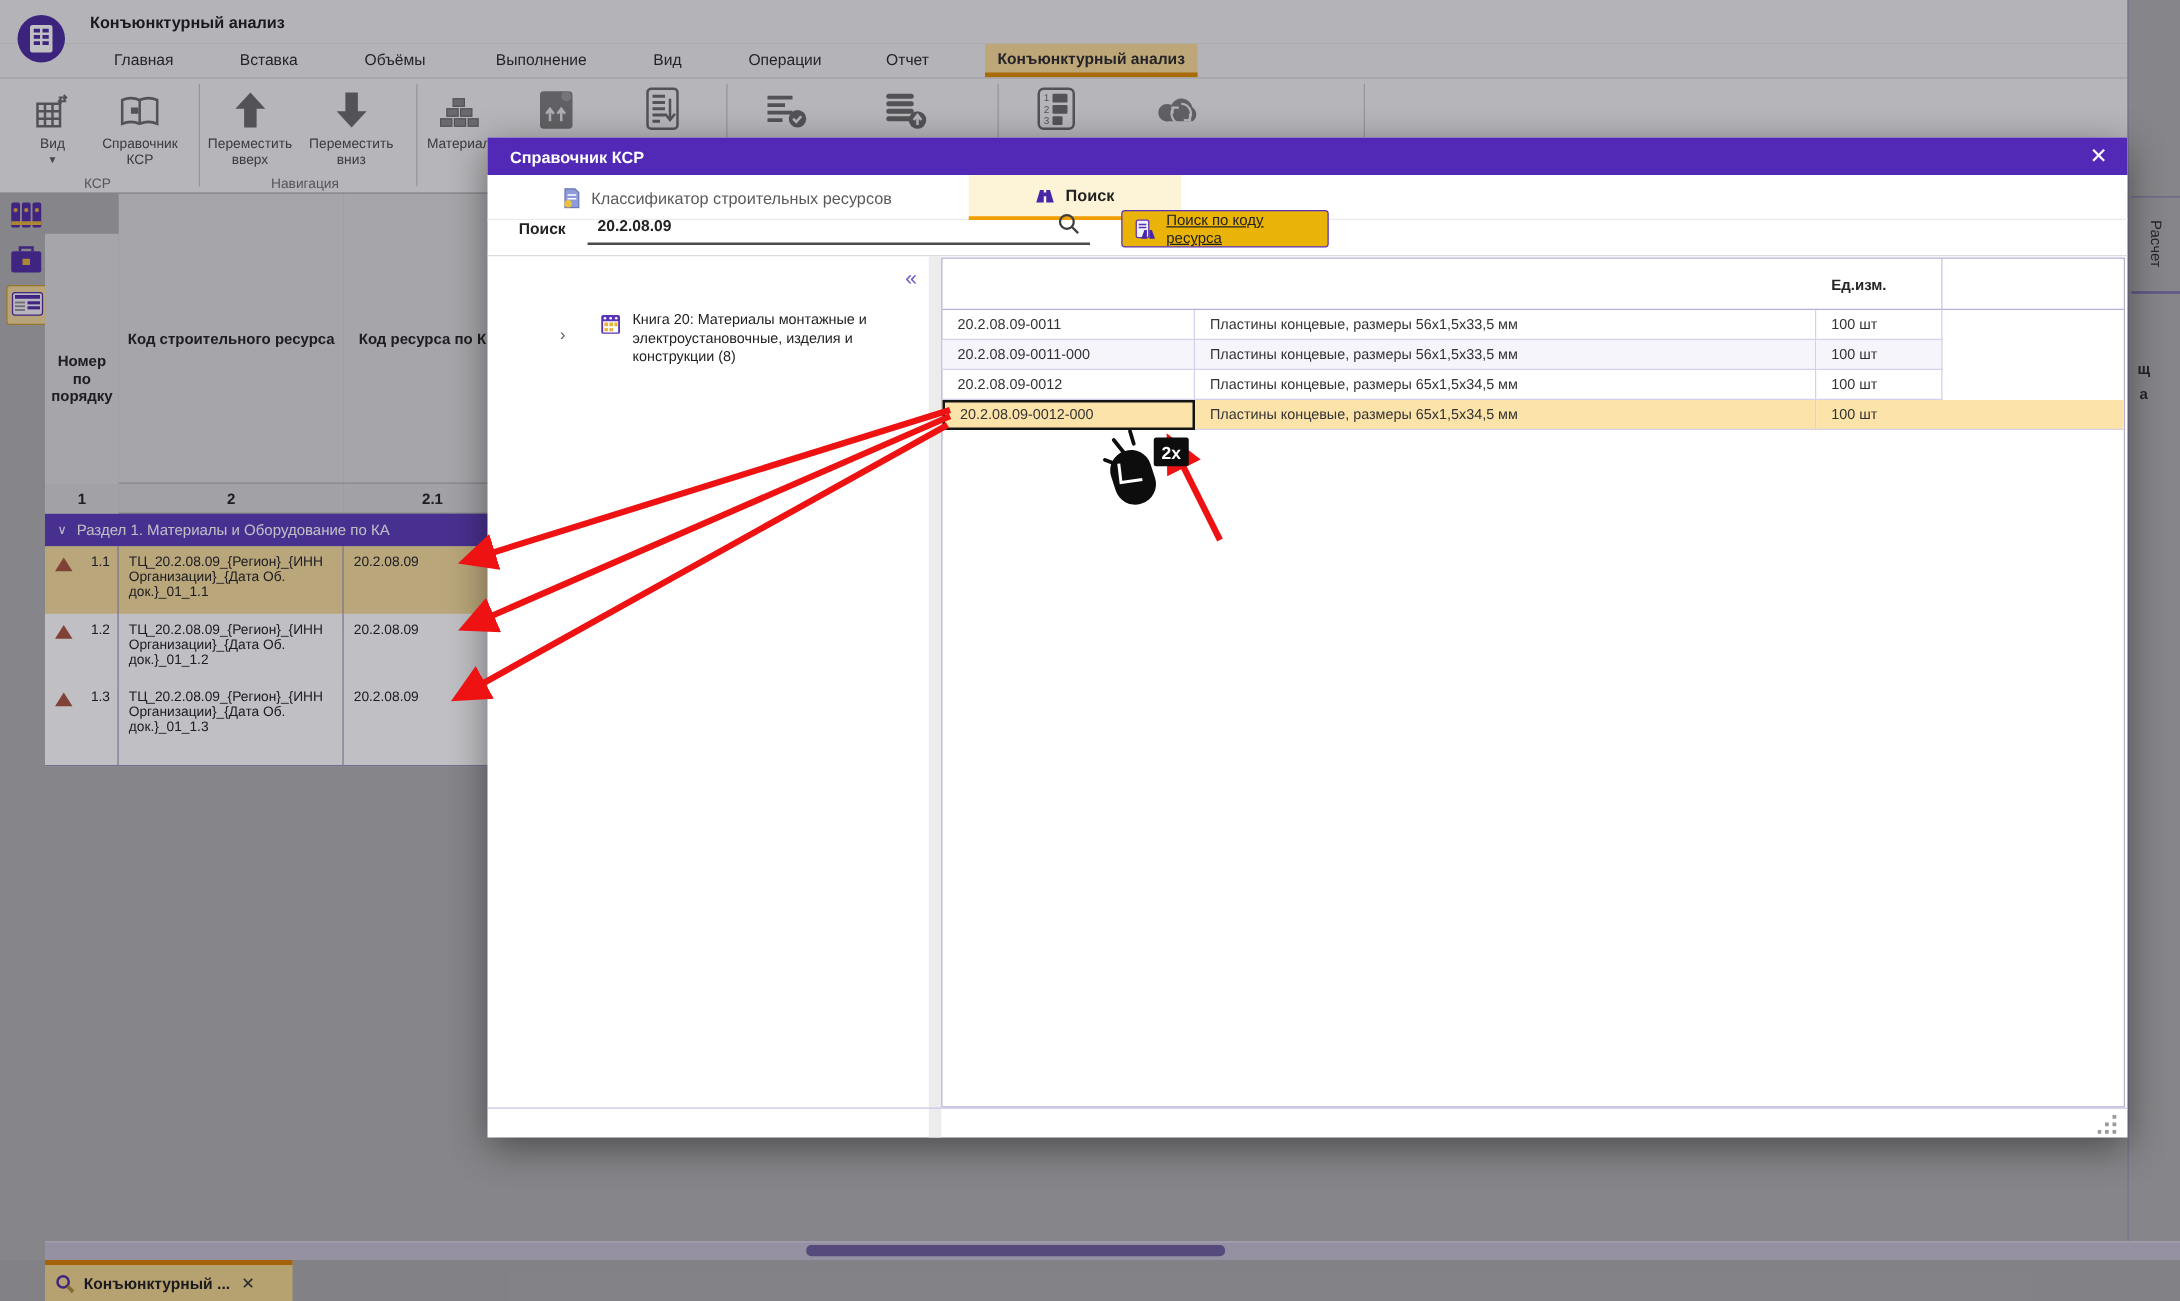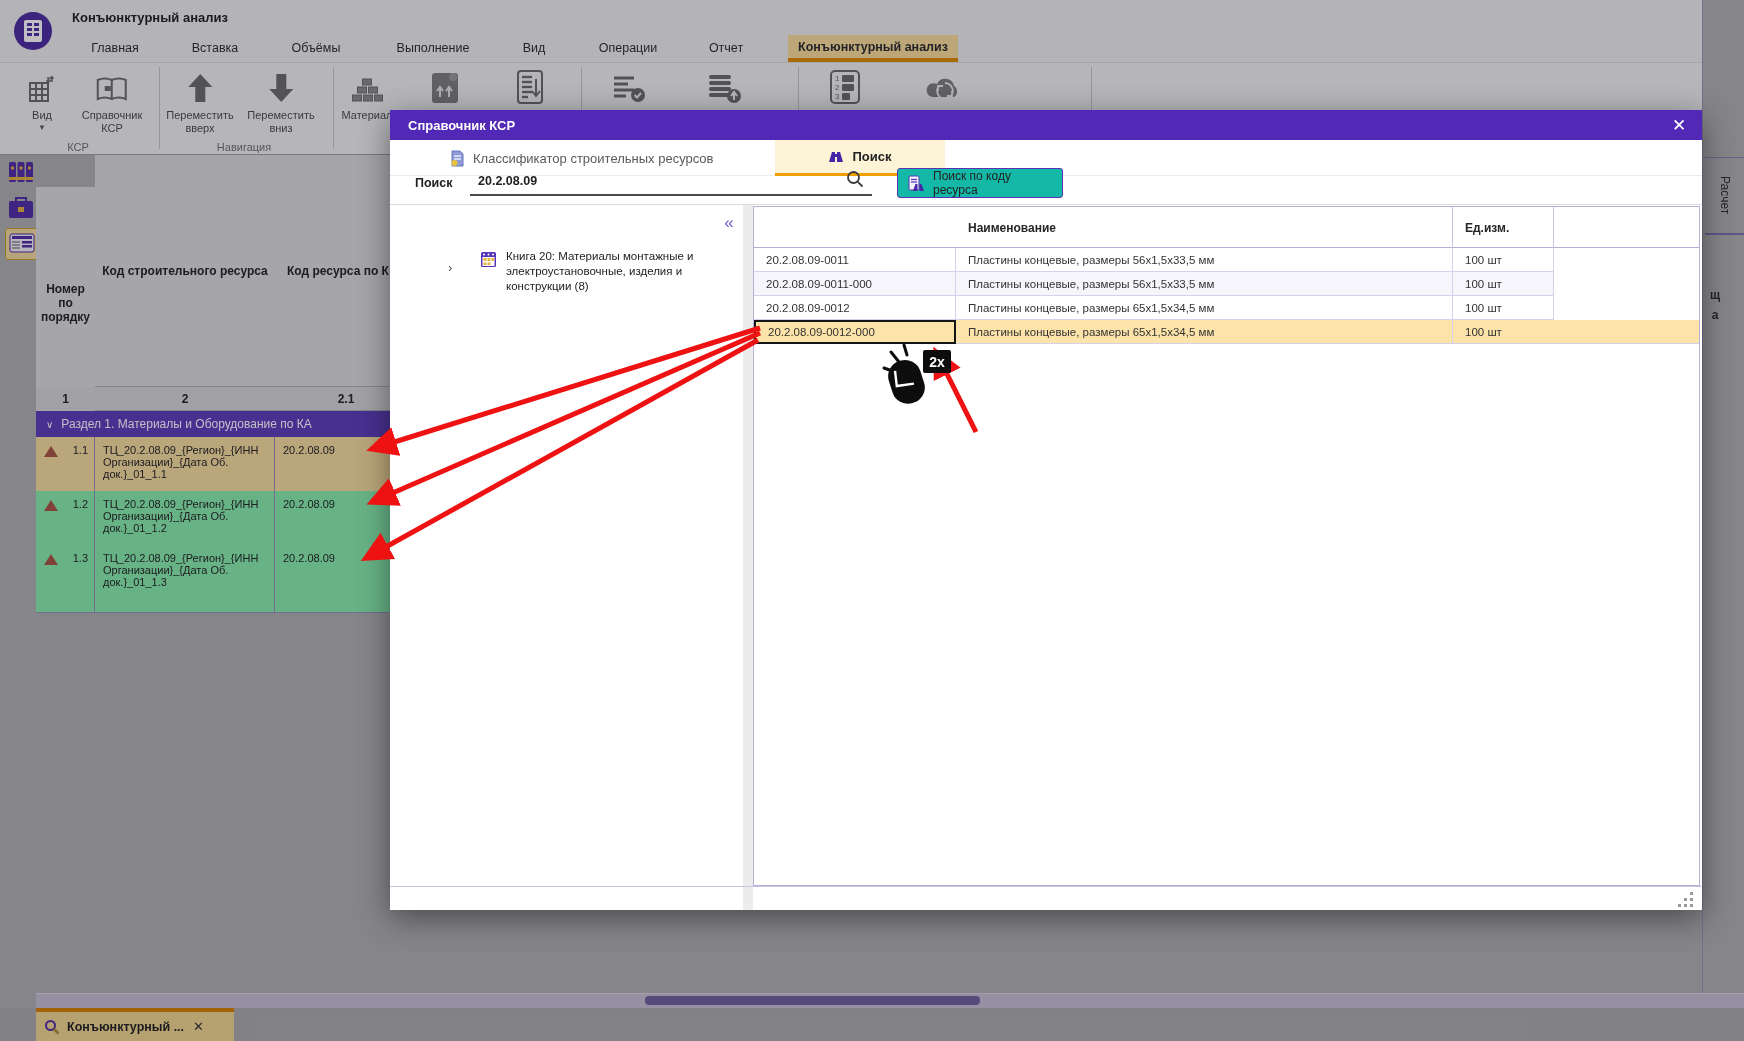--- a/index.html
+++ b/index.html
@@ -29,21 +29,21 @@
   .g-headcell{position:absolute;top:155px;height:231px;background:#dcdcdc;border-right:1px solid #aaa;
     display:flex;align-items:center;justify-content:center;text-align:center;
     font-size:12px;font-weight:bold;color:#222;}
   .g-numcell{position:absolute;top:387px;height:23px;background:#d6d6d6;border-right:1px solid #aaa;
     display:flex;align-items:center;justify-content:center;font-size:12px;font-weight:bold;color:#222;}
   .g-section{position:absolute;left:36px;top:411px;width:1666px;height:26px;background:#5b3cba;
     color:#fff;font-size:12px;display:flex;align-items:center;}
   .g-row{position:absolute;left:36px;height:54px;}
   .g-cell{position:absolute;top:0;height:68px;border-right:1px solid #978fb8;border-bottom:1px solid #978fb8;
     font-size:11px;color:#222;box-sizing:border-box;padding:7px 6px 0 8px;}
-  .tan{background:#f6dd9c;} .grn{background:#86efac;}
+  .tan{background:#f6dd9c;} .grn{background:#ffffff;}
   .warn-tri{width:0;height:0;border-left:7px solid transparent;border-right:7px solid transparent;
     border-bottom:11px solid #a8543e;display:inline-block;}
   .rslice{position:absolute;left:1702px;top:0;width:42px;height:1041px;background:#b0b0b0;border-left:1px solid #9a93b5;}
   .rtab{position:absolute;left:2px;top:157px;width:40px;height:75px;border-top:1px solid #8a80ad;
     border-bottom:2px solid #7a6fb0;display:flex;align-items:center;justify-content:center;
     writing-mode:vertical-rl;font-size:12px;color:#2c2c2c;}
   .rfrag{position:absolute;left:0;width:24px;text-align:center;font-size:12px;font-weight:bold;color:#2a2a2a;}
   .hscroll{position:absolute;left:36px;top:993px;width:1708px;height:14px;background:#c4c1d2;
     border-top:1px solid #d9d5e6;border-bottom:1px solid #d9d5e6;}
   .hthumb{position:absolute;left:609px;top:2px;width:335px;height:9px;border-radius:4px;background:#6e5f9f;}
@@ -64,23 +64,23 @@
   .m-tab1{position:absolute;left:60px;top:0;height:36px;display:flex;align-items:center;gap:8px;
     font-size:13px;color:#5a5a5a;}
   .m-tab2{position:absolute;left:385px;top:0;width:170px;height:36px;background:#fdf3d6;
     border-bottom:3px solid #f09d00;box-sizing:border-box;display:flex;align-items:center;
     justify-content:center;gap:8px;font-size:13px;font-weight:bold;color:#222;}
   .m-searchlbl{position:absolute;left:25px;top:66px;font-size:12.5px;font-weight:bold;color:#222;}
   .m-input{position:absolute;left:80px;top:58px;width:402px;height:28px;border:none;outline:none;
     border-bottom:2px solid #4a4a4a;font-size:12.5px;font-weight:bold;color:#222;padding:0 24px 0 8px;
     font-family:"Liberation Sans","DejaVu Sans",sans-serif;background:transparent;box-sizing:border-box;}
   .m-mag{position:absolute;left:456px;top:60px;}
-  .m-codebtn{position:absolute;left:507px;top:58px;width:166px;height:30px;background:#14b8a6;
+  .m-codebtn{position:absolute;left:507px;top:58px;width:166px;height:30px;background:#eab308;
     border:1.5px solid #5a31b5;border-radius:3px;display:flex;align-items:center;gap:8px;
-    padding:0 10px;box-sizing:border-box;font-size:12px;color:#222;}
+    padding:0 10px;box-sizing:border-box;font-size:12px;color:#222;text-decoration:underline;}
   .m-divider{position:absolute;left:0;top:94px;width:100%;height:1px;background:#dcdcdc;}
   .m-collapse{position:absolute;left:326px;top:102px;width:26px;height:22px;color:#6c5bd2;
     font-size:17px;display:flex;align-items:center;justify-content:center;}
   .tree-chev{position:absolute;left:58px;top:150px;font-size:13px;color:#555;}
   .tree-ico{position:absolute;left:90px;top:141px;}
   .tree-lbl{position:absolute;left:116px;top:139px;width:212px;font-size:11.5px;color:#222;line-height:15px;}
   .m-split{position:absolute;left:353px;top:95px;width:10px;height:705px;background:#ececec;}
   .rtable{position:absolute;left:363px;top:96px;width:947px;height:680px;border:1px solid #b7b0d6;box-sizing:border-box;}
   .rt-hrow{position:absolute;left:0;top:0;width:100%;height:41px;border-bottom:1px solid #b7b0d6;box-sizing:border-box;}
   .rt-hcell{position:absolute;top:0;height:41px;display:flex;align-items:center;padding-left:12px;
@@ -494,21 +494,20 @@
             <circle cx="8.5" cy="3.5" r="1"></circle>
             <circle cx="13" cy="3.5" r="1"></circle>
           </g>
         </svg>
     </span>
     <div class="tree-lbl">Книга 20: Материалы монтажные и электроустановочные, изделия и конструкции (8)</div>
     <div class="m-split"></div>
 
     <div class="rtable">
       <div class="rt-hrow">
-        <div class="rt-hcell" style="left:202px;width:497px;">Наименование</div>
         <div class="rt-hcell" style="left:699px;width:101px;">Ед.изм.</div>
         <div class="rt-hcell" style="left:800px;width:145px;border-right:none;"></div>
       </div>
       <div class="rt-row" style="top:41px;">
         <div class="rt-cell" style="left:0;width:202px;">20.2.08.09-0011</div>
         <div class="rt-cell" style="left:202px;width:497px;">Пластины концевые, размеры 56х1,5х33,5 мм</div>
         <div class="rt-cell" style="left:699px;width:101px;">100 шт</div>
       </div>
       <div class="rt-row alt" style="top:65px;">
         <div class="rt-cell" style="left:0;width:202px;">20.2.08.09-0011-000</div>

